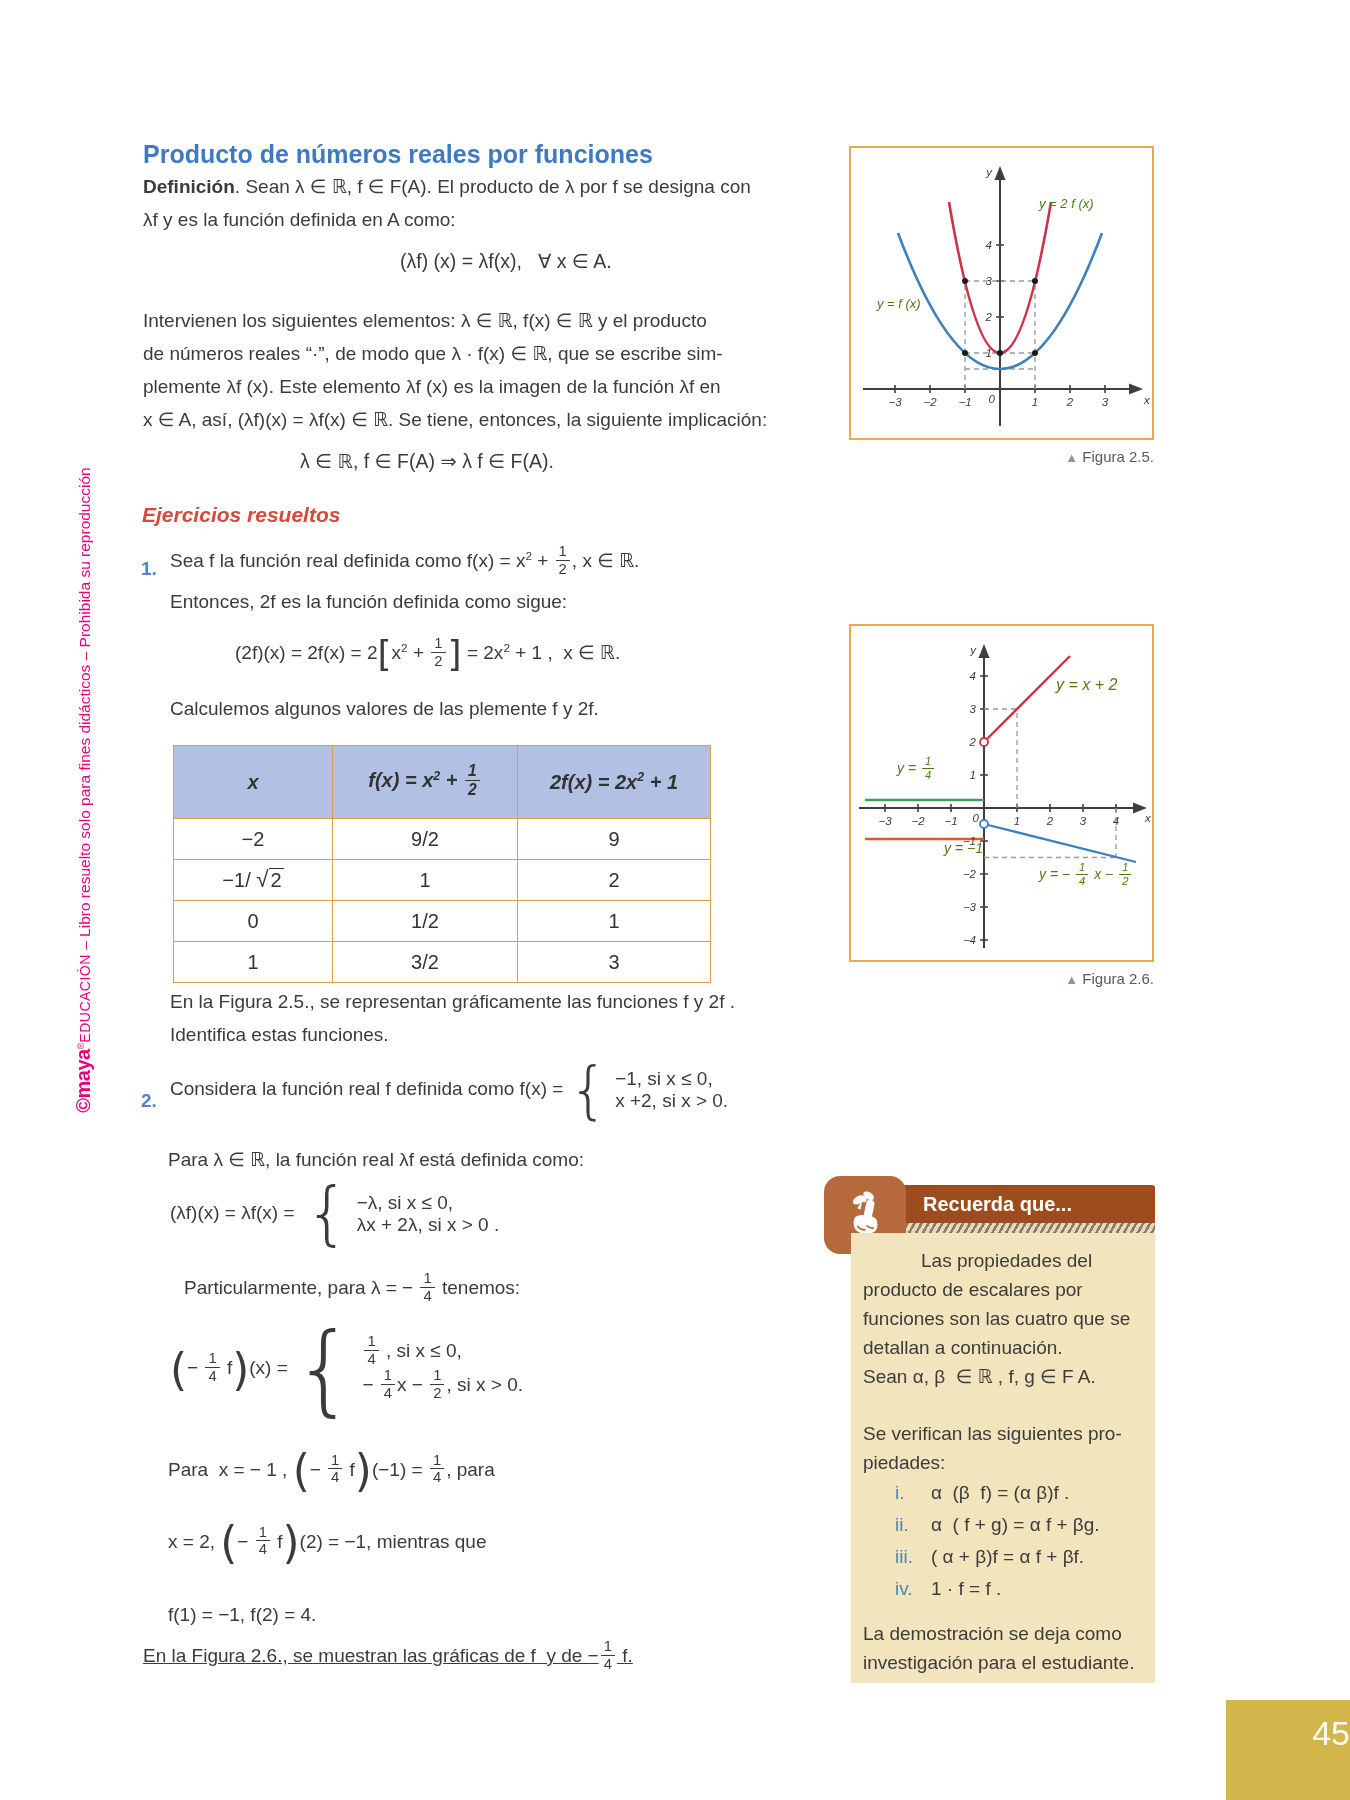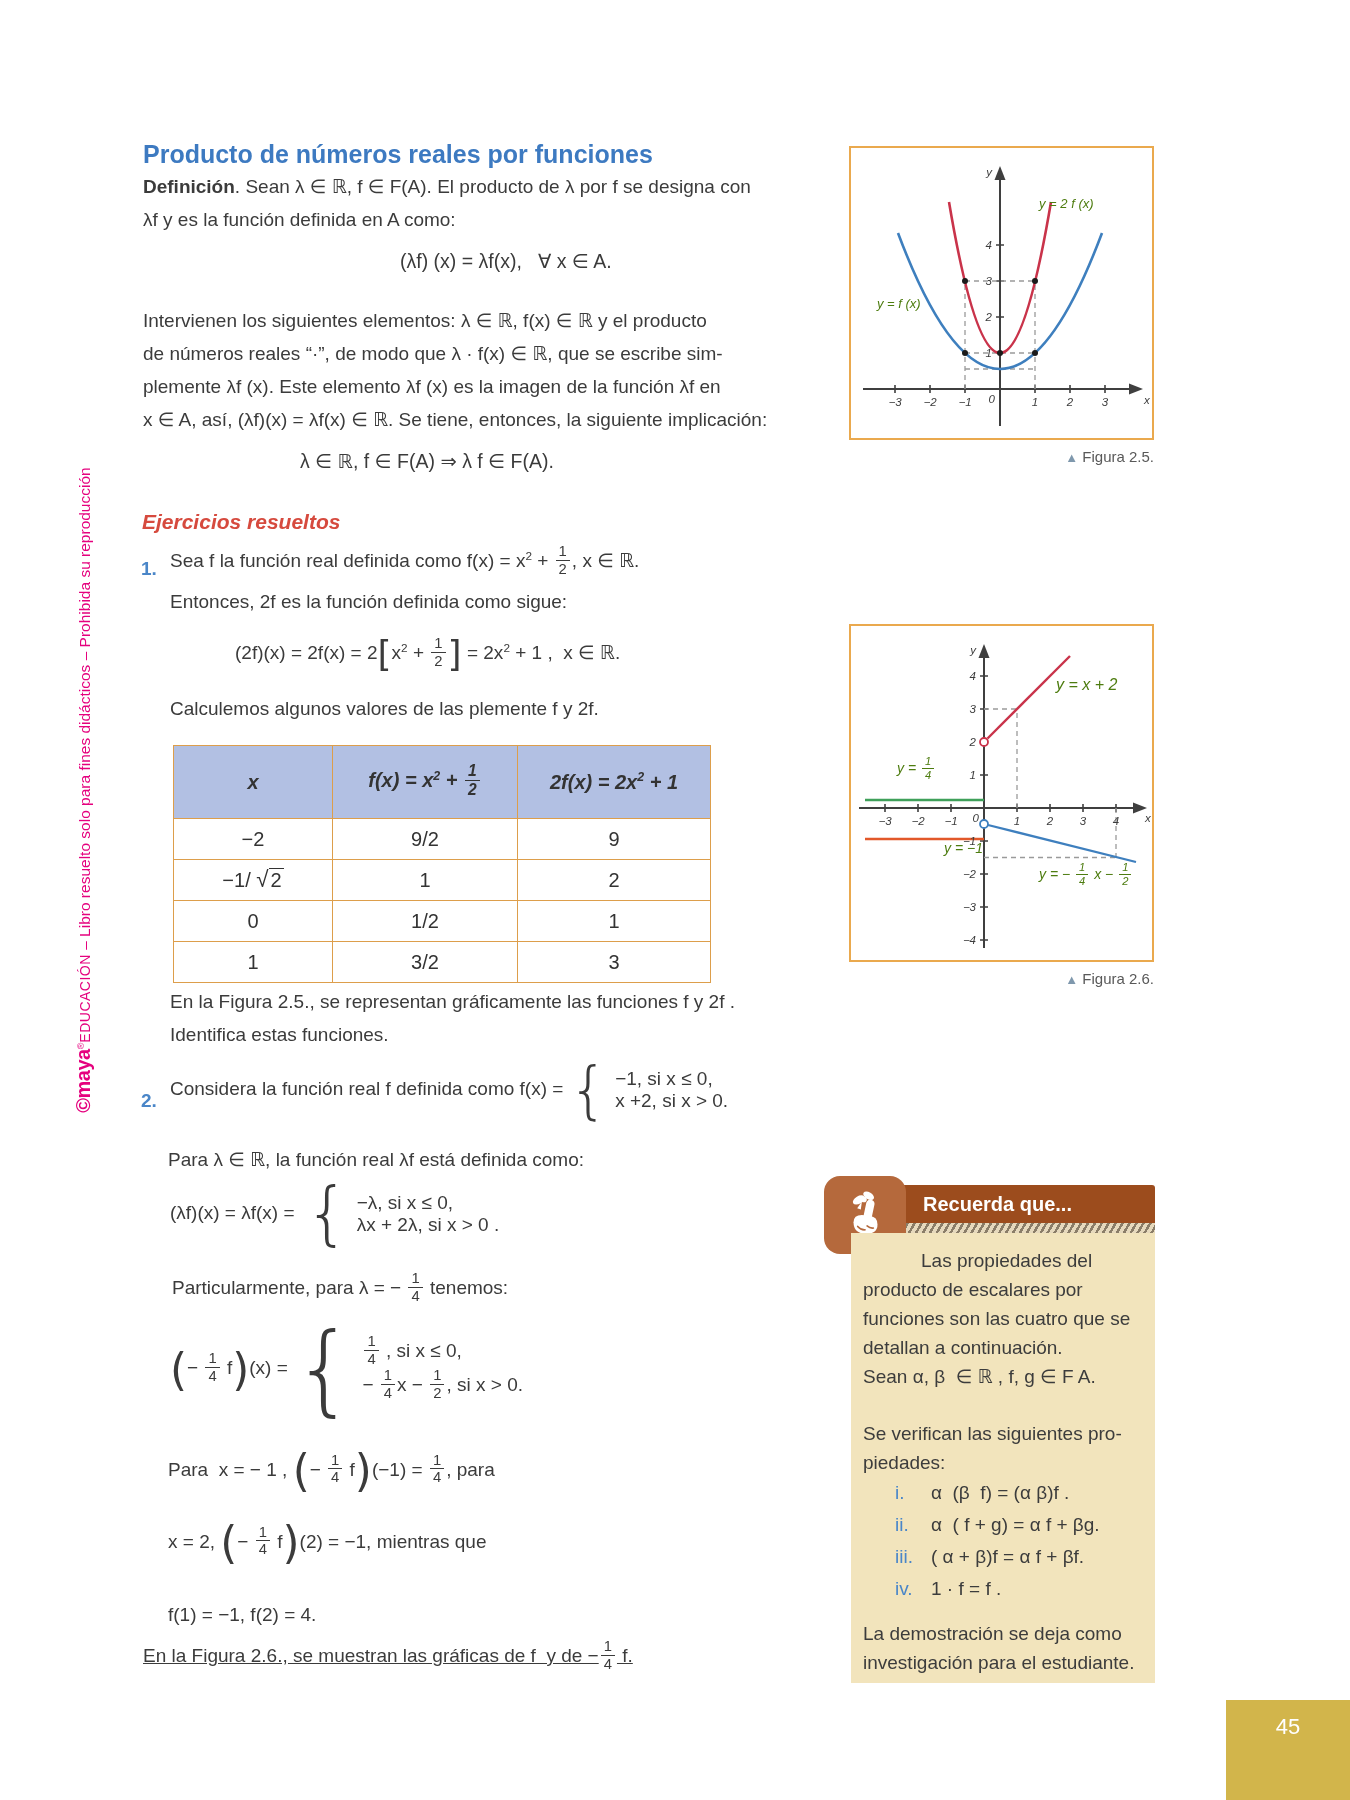--- a/index.html
+++ b/index.html
@@ -50,21 +50,21 @@
         padding:13px 12px 0 12px;box-sizing:border-box;font-size:19px;line-height:29px;color:#3c3c3c;}
   .rq-line{white-space:pre;}
   .rq-indent{padding-left:58px;}
   .rq-gap{height:28px;}
   .prop-row{white-space:pre;line-height:32px;margin-left:32px;}
   .pnum{color:#4a86c8;display:inline-block;width:36px;}
   .rq-icon{position:absolute;left:824px;top:1176px;width:82px;height:78px;background:#b5693c;
         border-radius:16px;display:flex;align-items:center;justify-content:center;}
   
   .gold-tab{position:absolute;left:1226px;top:1700px;width:124px;height:100px;background:#d2b54b;}
-  .gold-tab .pnumber{color:#fff;font-size:22px;text-align:center;margin-top:14px;}
+  .gold-tab .pnumber{color:#fff;font-size:34px;text-align:right;margin-top:14px;}
   .vtext{position:absolute;left:85px;top:790px;width:770px;height:26px;
         transform:translate(-50%,-50%) rotate(-90deg);color:#e5017e;font-size:15.5px;
         text-align:center;white-space:pre;}
   .vtext .vlogo{font-weight:bold;font-size:20px;letter-spacing:-0.5px;}
   .vtext sup{font-size:9px;}
   .vtext .vbrand{font-size:14px;letter-spacing:0.5px;}
   svg text{font-family:"Liberation Sans","DejaVu Sans",sans-serif;}
 </style>
 </head>
 <body>
@@ -80,21 +80,21 @@
 
   <div class="center-eq" style="left:400px;top:250px;">(λf) (x) = λf(x),   ∀ x ∈ A.</div>
 
   <div class="line" style="left:143px;top:304px;">Intervienen los siguientes elementos: λ ∈ ℝ, f(x) ∈ ℝ y el producto</div>
   <div class="line" style="left:143px;top:337px;">de números reales “·”, de modo que λ · f(x) ∈ ℝ, que se escribe sim-</div>
   <div class="line" style="left:143px;top:370px;">plemente λf (x). Este elemento λf (x) es la imagen de la función λf en</div>
   <div class="line" style="left:143px;top:403px;">x ∈ A, así, (λf)(x) = λf(x) ∈ ℝ. Se tiene, entonces, la siguiente implicación:</div>
 
   <div class="center-eq" style="left:300px;top:450px;">λ ∈ ℝ, f ∈ F(A) ⇒ λ f ∈ F(A).</div>
 
-  <div class="red-head" style="left:142px;top:503px;margin-top:7px;">Ejercicios resueltos</div>
+  <div class="red-head" style="left:142px;top:503px;">Ejercicios resueltos</div>
 
   <div class="item-num" style="left:141px;top:558px;">1.</div>
   <div class="mrow" style="left:170px;top:545px;">Sea f la función real definida como f(x) = x<sup>2</sup> + <span class="frac"><span class="fnum">1</span><span class="fden">2</span></span>, x ∈ ℝ.</div>
   <div class="line" style="left:170px;top:585px;">Entonces, 2f es la función definida como sigue:</div>
 
   <div class="mrow" id="eq-2f" style="left:235px;top:637px;">(2f)(x) = 2f(x) = 2<span class="big">[</span>x<sup>2</sup> + <span class="frac"><span class="fnum">1</span><span class="fden">2</span></span><span class="big">]</span> = 2x<sup>2</sup> + 1 ,  x ∈ ℝ.</div>
 
   <div class="line" style="left:170px;top:692px;">Calculemos algunos valores de las plemente f y 2f.</div>
 
   <table class="vals">
@@ -138,21 +138,21 @@
   <div class="line" style="left:170px;top:985px;">En la Figura 2.5., se representan gráficamente las funciones f y 2f .</div>
   <div class="line" style="left:170px;top:1018px;">Identifica estas funciones.</div>
 
   <div class="item-num" style="left:141px;top:1090px;">2.</div>
   <div class="mrow" style="left:170px;top:1062px;">Considera la función real f definida como f(x) = <span class="cases"><span class="brace">{</span><span class="cases-col"><span class="cases-line">−1, si x ≤ 0,</span><span class="cases-line">x +2, si x &gt; 0.</span></span></span></div>
 
   <div class="line" style="left:168px;top:1143px;">Para λ ∈ ℝ, la función real λf está definida como:</div>
 
   <div class="mrow" id="eq-lf" style="left:170px;top:1182px;">(λf)(x) = λf(x) =  <span class="cases"><span class="brace">{</span><span class="cases-col"><span class="cases-line">−λ, si x ≤ 0,</span><span class="cases-line">λx + 2λ, si x &gt; 0 .</span></span></span></div>
 
-  <div class="mrow" style="left:172px;top:1272px;">Particularmente, para λ = − <span class="frac"><span class="fnum">1</span><span class="fden">4</span></span> tenemos:</div>
+  <div class="mrow" style="left:184px;top:1272px;">Particularmente, para λ = − <span class="frac"><span class="fnum">1</span><span class="fden">4</span></span> tenemos:</div>
 
   <div class="mrow" id="eq-quarter" style="left:170px;top:1325px;"><span class="big">(</span>− <span class="frac"><span class="fnum">1</span><span class="fden">4</span></span> f<span class="big">)</span>(x) = <span class="cases"><span class="brace">{</span><span class="cases-col"><span class="cases-line"><span class="frac"><span class="fnum">1</span><span class="fden">4</span></span> , si x ≤ 0,</span><span class="cases-line">− <span class="frac"><span class="fnum">1</span><span class="fden">4</span></span>x − <span class="frac"><span class="fnum">1</span><span class="fden">2</span></span>, si x &gt; 0.</span></span></span></div>
 
   <div class="mrow" style="left:168px;top:1452px;">Para  x = − 1 , <span class="big">(</span>− <span class="frac"><span class="fnum">1</span><span class="fden">4</span></span> f<span class="big">)</span>(−1) = <span class="frac"><span class="fnum">1</span><span class="fden">4</span></span>, para</div>
   <div class="mrow" style="left:168px;top:1524px;">x = 2, <span class="big">(</span>− <span class="frac"><span class="fnum">1</span><span class="fden">4</span></span> f<span class="big">)</span>(2) = −1, mientras que</div>
   <div class="line" style="left:168px;top:1598px;">f(1) = −1, f(2) = 4.</div>
 
   <div class="mrow" style="left:143px;top:1640px;text-decoration:underline;">En la Figura 2.6., se muestran las gráficas de f  y de −<span class="frac"><span class="fnum">1</span><span class="fden">4</span></span> f.</div>
 
   <div class="figbox" style="left:849px;top:146px;height:294px;">

